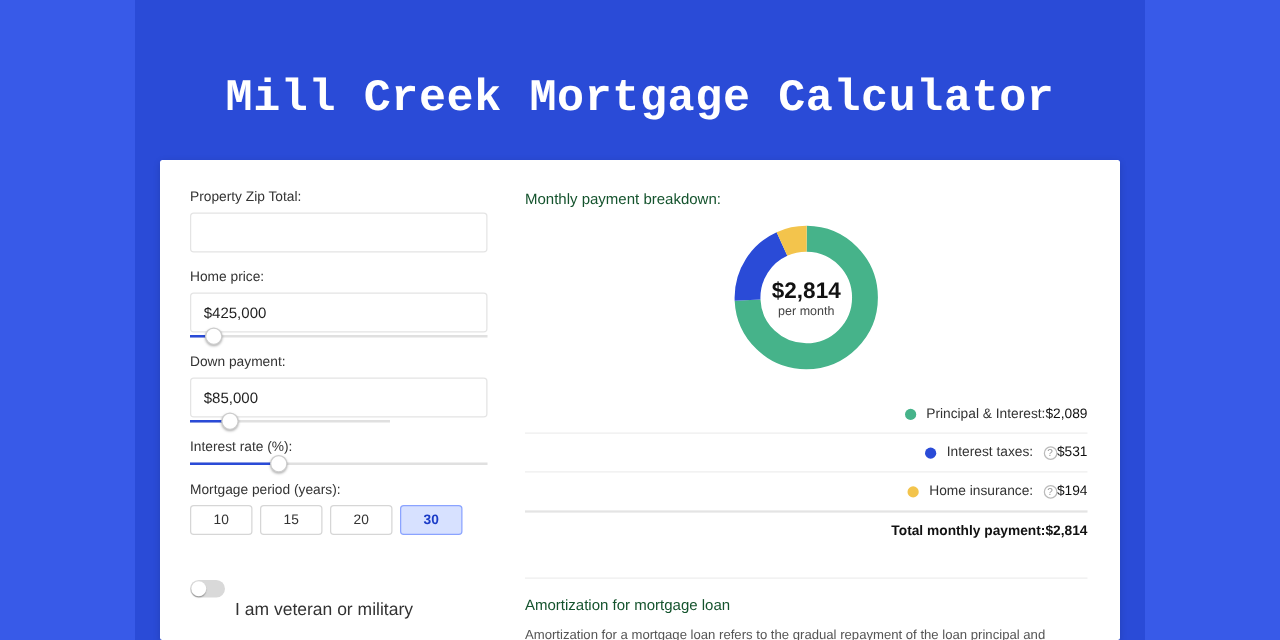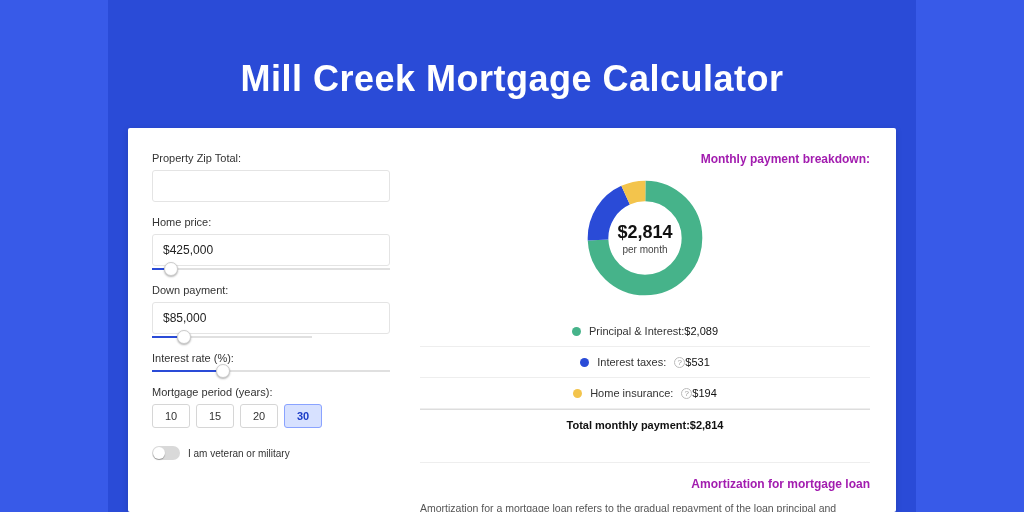--- a/index.html
+++ b/index.html
@@ -1,51 +1,51 @@
 <!DOCTYPE html>
 <html><head>
 <meta charset="utf-8">
 <style>
   * { box-sizing: border-box; margin: 0; padding: 0; }
   html, body { width: 1024px; height: 512px; overflow: hidden; font-family: Arial, Helvetica, sans-serif; }
   .page { width: 1024px; height: 512px; background: #385ae8; position: relative; }
   .inner-band { position: absolute; left: 108px; top: 0; width: 808px; height: 512px; background: #2a4bd7; }
-  .title { position: absolute; width: 100%; text-align: center; top: 58px; color: #fff; font-size: 36px; font-weight: 700; letter-spacing: 0.5px; }
+  .title { position: absolute; width: 100%; text-align: center; top: 58px; color: #fff; font-size: 36px; font-weight: 700; letter-spacing: 0.5px; font-family: Liberation Mono, monospace; }
   .card { position: absolute; left: 128px; top: 128px; width: 768px; height: 384px; background: #fff; border-radius: 2px; box-shadow: 0 2px 6px rgba(0,0,0,0.15); display: flex; overflow: hidden; }
   .left-pane { width: 280px; padding: 24px 18px 0 24px; }
   .right-pane { flex: 1; padding: 24px 26px 0 12px; }
 
   .field-label { font-size: 11px; color: #333; margin-bottom: 6px; }
   .text-input { width: 100%; height: 32px; border: 1px solid #e4e4e4; border-radius: 3px; background: #fff; padding: 0 10px; font-size: 12px; color: #222; }
   .field-block { margin-bottom: 14px; }
 
   .slider-track { position: relative; height: 2px; background: #e0e0e0; margin-top: 2px; }
   .slider-fill { position: absolute; height: 2px; background: #2a4bd7; left: 0; top: 0; }
   .slider-thumb { position: absolute; width: 14px; height: 14px; border-radius: 50%; background: #fff; border: 1px solid #ccc; box-shadow: 0 1px 2px rgba(0,0,0,0.3); top: -6px; transform: translateX(-50%); }
 
   .dual-row { display: flex; gap: 20px; }
   .dual-row .text-input.small { width: 72px; }
 
   .period-row { display: flex; gap: 6px; margin-top: 4px; }
-  .period-btn { width: 38px; height: 24px; border: 1px solid #d6d6d6; border-radius: 3px; background: #fff; font-size: 11px; color: #333; display: flex; align-items: center; justify-content: center; cursor: pointer; }
+  .period-btn { width: 50px; height: 24px; border: 1px solid #d6d6d6; border-radius: 3px; background: #fff; font-size: 11px; color: #333; display: flex; align-items: center; justify-content: center; cursor: pointer; }
   .period-btn.selected { background: #d7e1ff; border-color: #8aa3ff; color: #1a3bc7; font-weight: bold; }
 
   .toggle-row { display: flex; align-items: center; gap: 8px; margin-top: 18px; }
   .toggle { width: 28px; height: 14px; background: #d9d9d9; border-radius: 8px; position: relative; }
   .toggle-knob { width: 12px; height: 12px; background: #fff; border-radius: 50%; position: absolute; top: 1px; left: 1px; box-shadow: 0 1px 1px rgba(0,0,0,0.3); }
-  .toggle-label { font-size: 10px; color: #333; }
+  .toggle-label { font-size: 14px; color: #333; margin-top: 33px; }
 
-  .section-title { font-size: 12px; font-weight: bold; color: #a21caf; margin-bottom: 10px; text-align: right; }
+  .section-title { font-size: 12px; font-weight: normal; color: #14532d; margin-bottom: 10px; }
   .donut-wrap { display: flex; justify-content: center; margin: 6px 0 16px 0; }
   .donut { position: relative; width: 124px; height: 124px; }
   .donut-center { position: absolute; inset: 0; display: flex; flex-direction: column; align-items: center; justify-content: center; }
   .donut-amount { font-size: 18px; font-weight: bold; color: #111; }
   .donut-sub { font-size: 10px; color: #444; margin-top: 1px; }
 
-  .legend-row { display: flex; align-items: center; justify-content: center; padding: 9px 0; border-bottom: 1px solid #eee; }
+  .legend-row { display: flex; align-items: center; justify-content: flex-end; padding: 9px 0; border-bottom: 1px solid #eee; }
   .legend-row.total { border-top: 1px solid #ddd; border-bottom: none; }
   .legend-left { display: flex; align-items: center; gap: 8px; }
   .dot { width: 9px; height: 9px; border-radius: 50%; display: inline-block; }
   .dot.green { background: #46b38a; }
   .dot.blue { background: #2a4bd7; }
   .dot.yellow { background: #f3c44c; }
   .legend-label { font-size: 11px; color: #333; }
   .legend-value { font-size: 11px; color: #111; }
   .info-icon { width: 11px; height: 11px; border: 1px solid #bbb; border-radius: 50%; font-size: 8px; color: #999; display: inline-flex; align-items: center; justify-content: center; }
   .legend-row.total .legend-label, .legend-row.total .legend-value { font-weight: bold; color: #111; }

